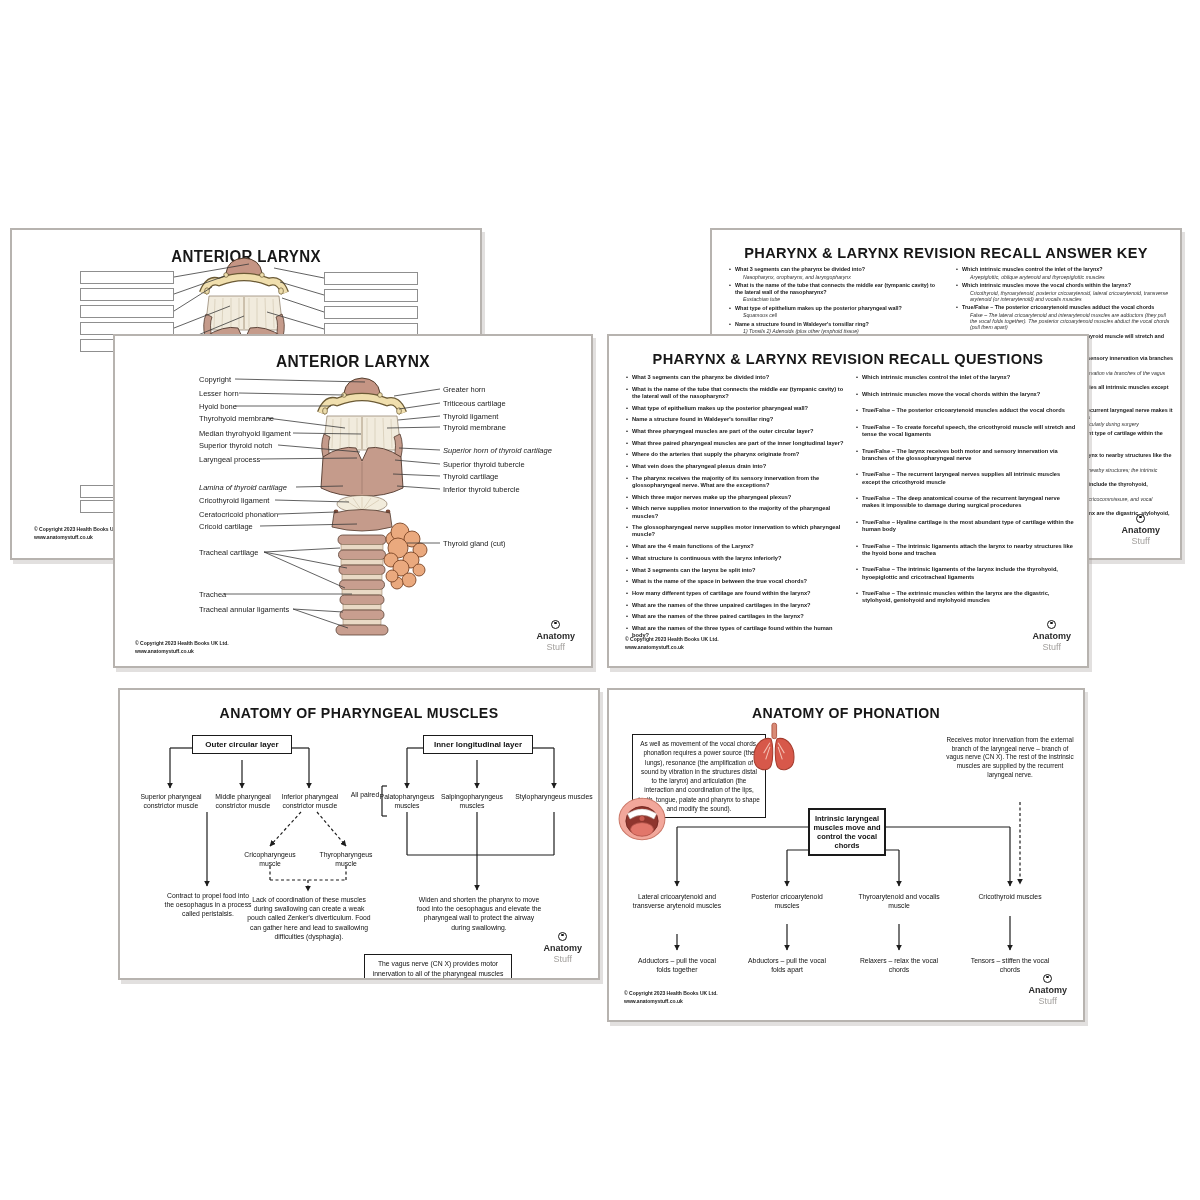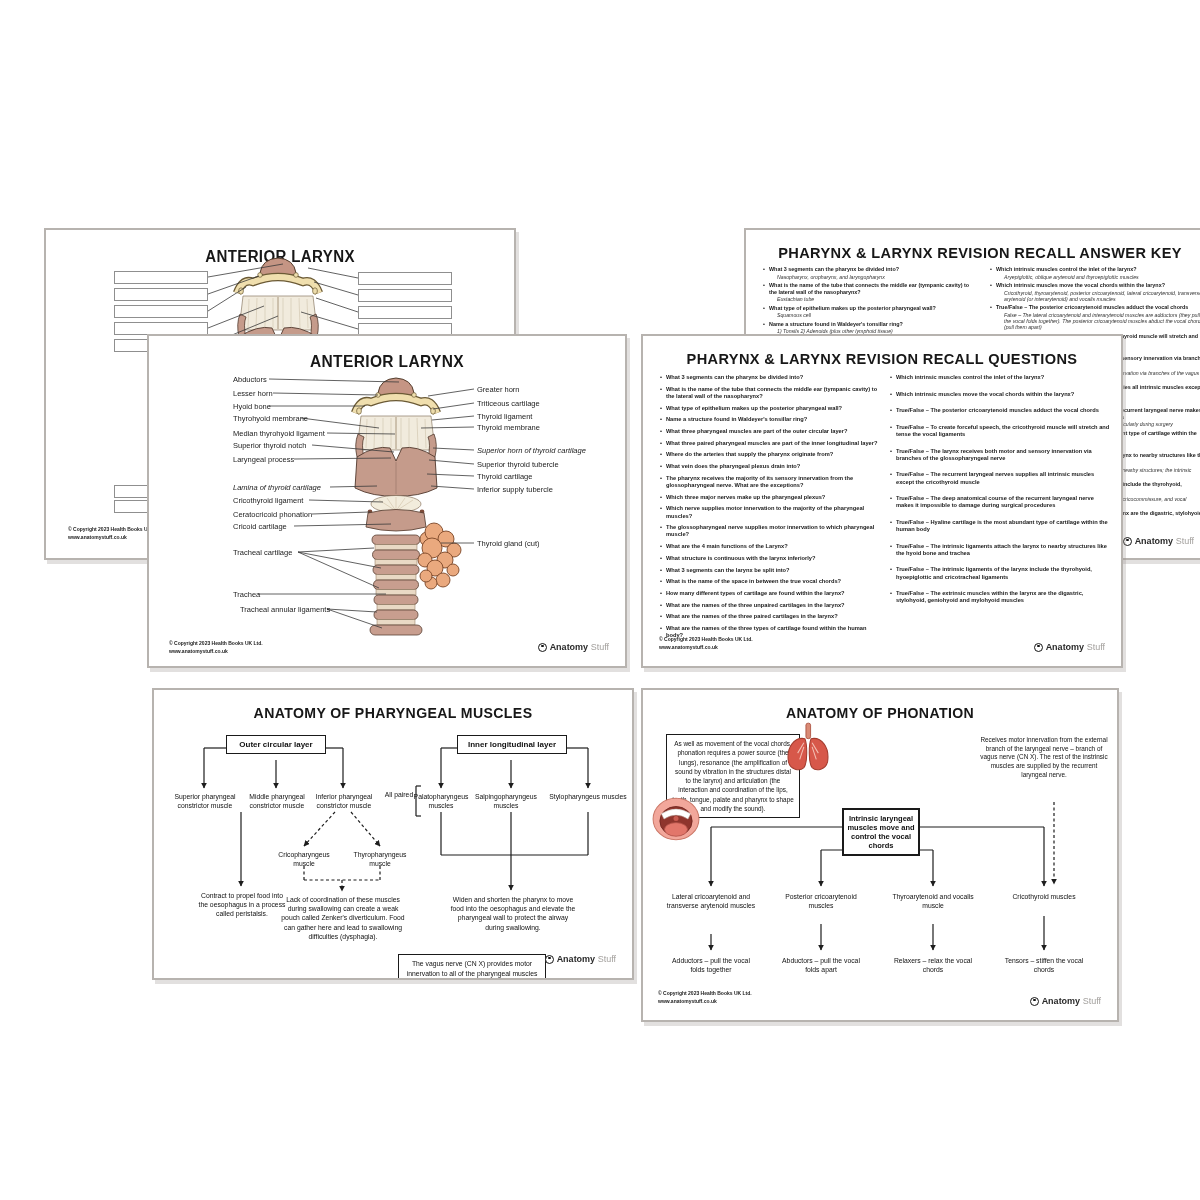--- a/index.html
+++ b/index.html
@@ -1,27 +1,27 @@
 <!DOCTYPE html>
 <html><head>
 <meta charset="utf-8">
 <style>
   html,body{margin:0;padding:0;background:#fff;}
   #canvas{position:relative;width:1200px;height:1200px;background:#fff;overflow:hidden;
           font-family:"Liberation Sans",sans-serif;}
   .page{position:absolute;background:#fff;border:2px solid #b7b3af;box-sizing:border-box;
-        overflow:hidden;box-shadow:3px 4px 0 rgba(150,145,140,.28);margin-left:34px;}
+        overflow:hidden;box-shadow:3px 4px 0 rgba(150,145,140,.28);}
   .back{z-index:1;} .front{z-index:2;}
   .ptitle{position:absolute;left:0;right:0;text-align:center;font-weight:bold;color:#171717;
           letter-spacing:.4px;transform:scaleX(.94);}
   .lay{position:absolute;left:0;top:0;}
   .lab{position:absolute;font-size:7.5px;color:#1c1c1c;white-space:nowrap;}
   .blank-box{position:absolute;border:1.2px solid #8f8f8f;background:#fff;box-sizing:border-box;}
   .copy{position:absolute;font-size:5px;line-height:1.5;color:#222;font-weight:bold;}
-  .logo{position:absolute;display:flex;align-items:center;gap:2.5px;font-size:9px;line-height:1;}
+  .logo{position:absolute;display:flex;align-items:center;gap:2.5px;font-size:9px;line-height:1;flex-direction:column;}
   .logo-ic{width:9.5px;height:9.5px;border:1.6px solid #141414;border-radius:50%;
            box-sizing:border-box;position:relative;background:#fff;}
   .logo-ic:after{content:"";position:absolute;left:2.4px;top:1.1px;width:2.6px;height:2.6px;
            border-radius:50%;background:#141414;}
   .lg-b{font-weight:bold;color:#2a2a2a;} .lg-l{color:#a3a09d;}
   
   .qcol{position:absolute;}
   .qi{font-size:5.7px;font-weight:bold;color:#191919;line-height:1.25;margin-bottom:4.6px;
       padding-left:7px;position:relative;list-style:none;}
   .qi:before{content:"\2022";position:absolute;left:1px;}
@@ -257,44 +257,44 @@
         <line x1="325" y1="67" x2="284" y2="73" stroke="#3a3a3a" stroke-width="0.8"></line>
         <line x1="325" y1="80" x2="283" y2="84" stroke="#3a3a3a" stroke-width="0.8"></line>
         <line x1="325" y1="91" x2="272" y2="92" stroke="#3a3a3a" stroke-width="0.8"></line>
         <line x1="325" y1="114" x2="284" y2="112" stroke="#3a3a3a" stroke-width="0.8"></line>
         <line x1="325" y1="128" x2="280" y2="124" stroke="#3a3a3a" stroke-width="0.8"></line>
         <line x1="325" y1="140" x2="278" y2="138" stroke="#3a3a3a" stroke-width="0.8"></line>
         <line x1="325" y1="153" x2="282" y2="150" stroke="#3a3a3a" stroke-width="0.8"></line>
         <line x1="325" y1="207" x2="292" y2="207" stroke="#3a3a3a" stroke-width="0.8"></line>
       </svg>
     <div>
-        <div class="lab" style="left: 84px; position: absolute; top: 39px;">Abductors</div>
+        <div class="lab" style="left: 84px; position: absolute; top: 39px;">Copyright</div>
         <div class="lab" style="left: 84px; position: absolute; top: 53px;">Lesser horn</div>
         <div class="lab" style="left: 84px; position: absolute; top: 66px;">Hyoid bone</div>
         <div class="lab" style="left: 84px; position: absolute; top: 78px;">Thyrohyoid membrane</div>
         <div class="lab" style="left: 84px; position: absolute; top: 93px;">Median thyrohyoid ligament</div>
         <div class="lab" style="left: 84px; position: absolute; top: 105px;">Superior thyroid notch</div>
         <div class="lab" style="left: 84px; position: absolute; top: 119px;">Laryngeal process</div>
         <div class="lab" style="left: 84px; position: absolute; top: 147px; font-style: italic;">Lamina of thyroid cartilage</div>
         <div class="lab" style="left: 84px; position: absolute; top: 160px;">Cricothyroid ligament</div>
         <div class="lab" style="left: 84px; position: absolute; top: 174px;">Ceratocricoid phonation</div>
         <div class="lab" style="left: 84px; position: absolute; top: 186px;">Cricoid cartilage</div>
         <div class="lab" style="left: 84px; position: absolute; top: 212px; text-align: center;">Tracheal cartilage</div>
         <div class="lab" style="left: 84px; position: absolute; top: 254px;">Trachea</div>
-        <div class="lab" style="left: 91px; position: absolute; top: 269px;">Tracheal annular ligaments</div>
+        <div class="lab" style="left: 84px; position: absolute; top: 269px;">Tracheal annular ligaments</div>
       </div>
     <div>
         <div class="lab" style="left: 328px; position: absolute; top: 49px;">Greater horn</div>
         <div class="lab" style="left: 328px; position: absolute; top: 63px;">Triticeous cartilage</div>
         <div class="lab" style="left: 328px; position: absolute; top: 76px;">Thyroid ligament</div>
         <div class="lab" style="left: 328px; position: absolute; top: 87px;">Thyroid membrane</div>
         <div class="lab" style="left: 328px; position: absolute; top: 110px; font-style: italic;">Superior horn of thyroid cartilage</div>
         <div class="lab" style="left: 328px; position: absolute; top: 124px;">Superior thyroid tubercle</div>
         <div class="lab" style="left: 328px; position: absolute; top: 136px;">Thyroid cartilage</div>
-        <div class="lab" style="left: 328px; position: absolute; top: 149px;">Inferior supply tubercle</div>
+        <div class="lab" style="left: 328px; position: absolute; top: 149px;">Inferior thyroid tubercle</div>
         <div class="lab" style="left: 328px; position: absolute; top: 203px;">Thyroid gland (cut)</div>
       </div>
     <div class="copy" style="left:20px;top:304px">
       <div>© Copyright 2023 Health Books UK Ltd.</div>
       <div>www.anatomystuff.co.uk</div>
     </div>
     <div class="logo" style="right:16px;bottom:14px">
       <span class="logo-ic"></span>
       <span class="lg-b">Anatomy</span>
         <span class="lg-l">Stuff</span>

